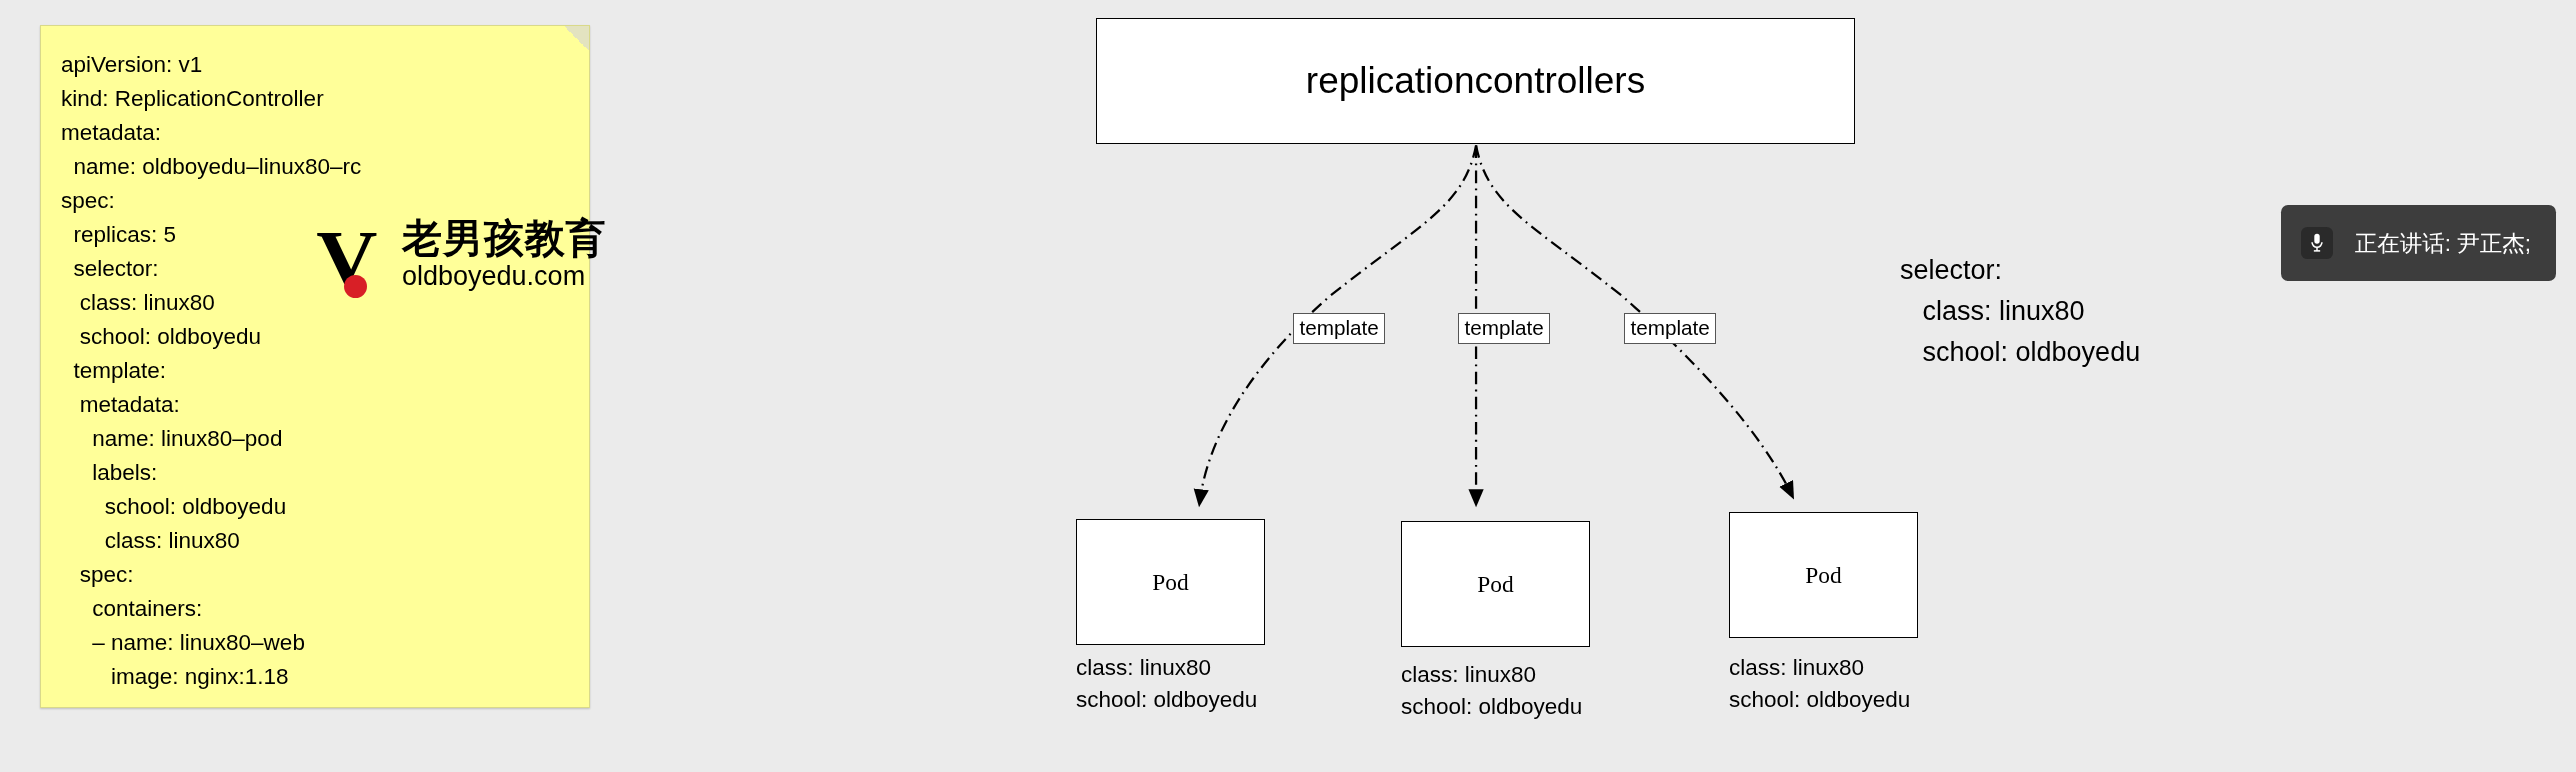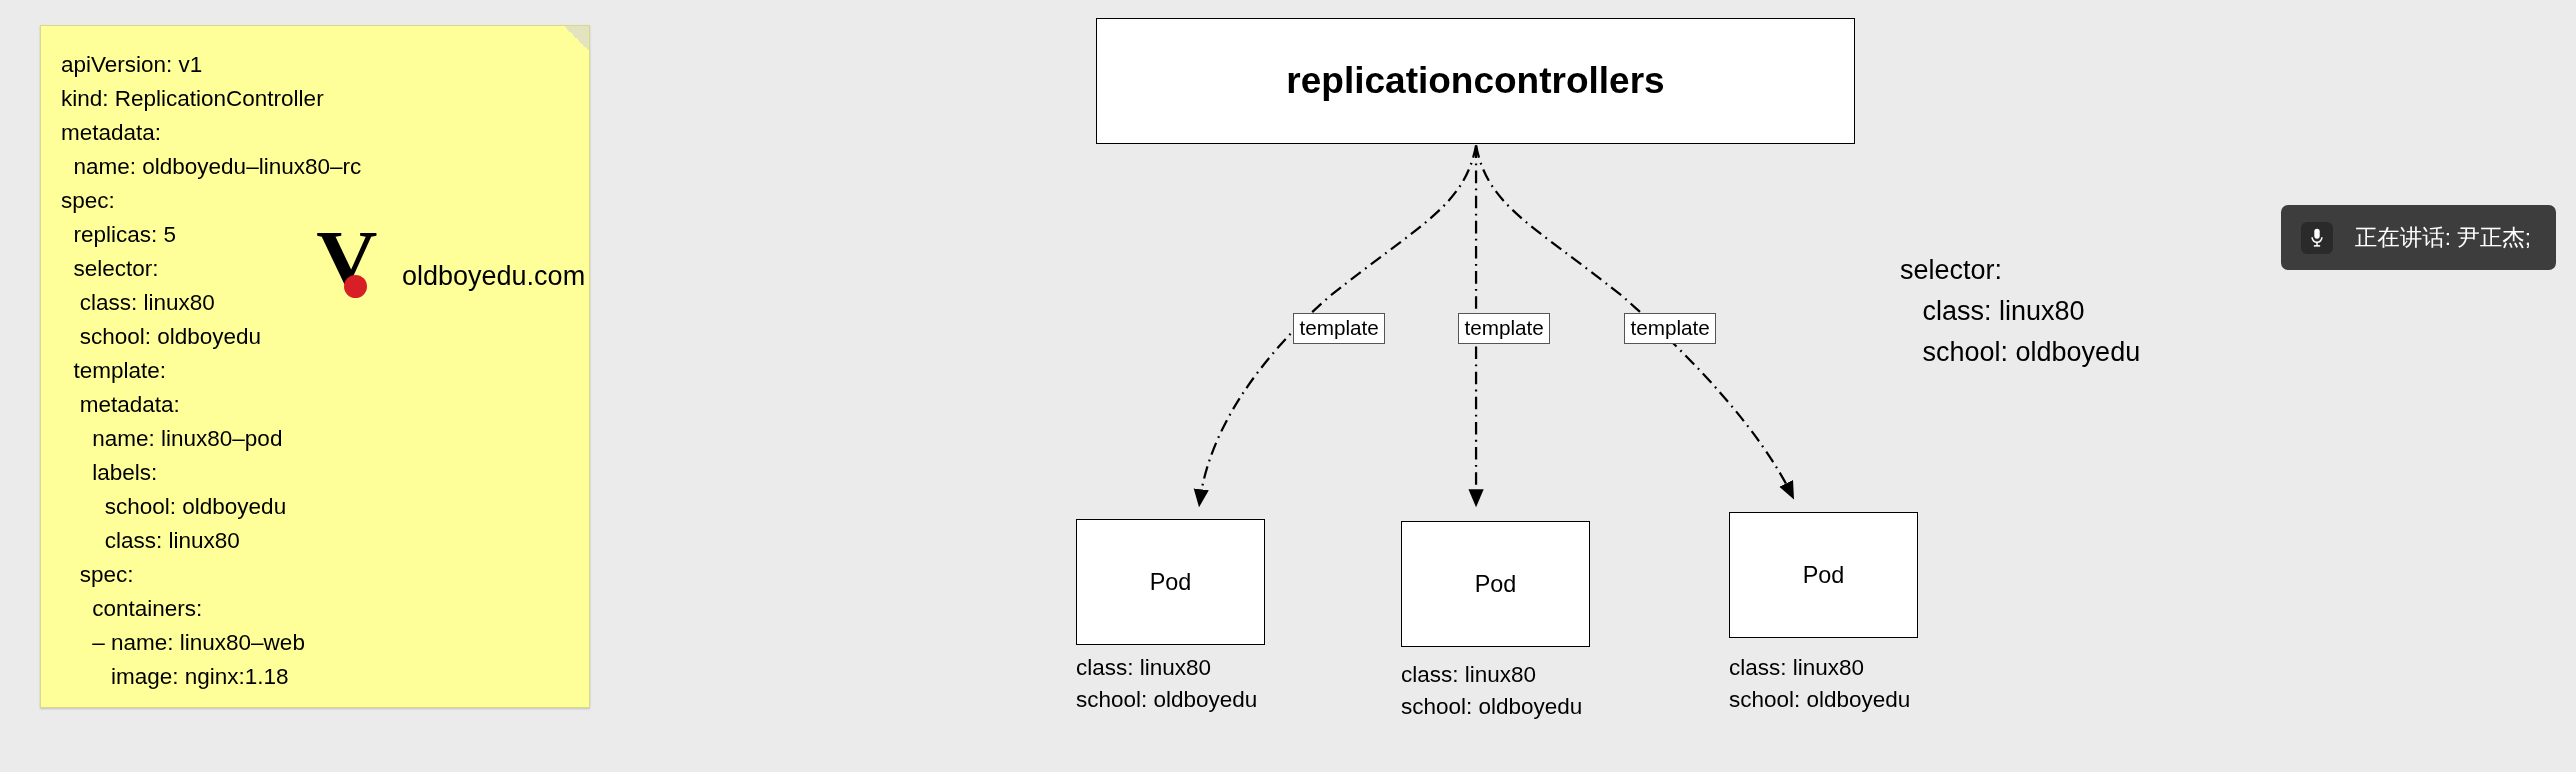--- a/index.html
+++ b/index.html
@@ -118,26 +118,27 @@
     align-items: center;
     justify-content: center;
     color: #000;
   }
   #rc-box {
     left: 63px;
     top: 18px;
     width: 759px;
     height: 126px;
     font-size: 37px;
-    font-weight: 700;
+    font-weight: 400;
   }
   .pod-box {
     width: 189px;
     height: 126px;
     font-size: 23.4px;
+    font-family: Liberation Serif, serif;
   }
   #pod-1 { left: 43px;  top: 519px; }
   #pod-2 { left: 368px; top: 521px; }
   #pod-3 { left: 696px; top: 512px; }
 
   .pod-labels {
     position: absolute;
     font-size: 22.5px;
     line-height: 32px;
     color: #000;
@@ -170,21 +171,21 @@
     line-height: 41px;
     color: #000;
     white-space: pre;
   }
 
   
   #speaking-toast {
     position: absolute;
     right: 20px;
     top: 205px;
-    height: 65px;
+    height: 76px;
     background: #3d3d3d;
     border-radius: 7.2px;
     display: flex;
     align-items: center;
     padding: 0 25px 0 20px;
     box-sizing: border-box;
   }
   #speaking-toast .mic {
     width: 32px;
     height: 32px;
@@ -222,20 +223,21 @@
      labels:
        school: oldboyedu
        class: linux80
    spec:
      containers:
      – name: linux80–web
         image: nginx:1.18</div>
   <div id="watermark">
     <div class="wm-v">V</div>
     <div class="wm-dot"></div>
+    <div class="wm-cn">老男孩教育</div>
     <div class="wm-en">oldboyedu.com</div>
   </div>
 </div>
 
 <div id="diagram">
 
   <svg width="1168" height="772" viewBox="0 0 1300 860">
     <defs>
       <marker id="arrow" markerWidth="10" markerHeight="10" refX="6" refY="3.4" orient="auto">
         <path d="M0,0 L8,3.4 L0,6.8 z" fill="#000"></path>

